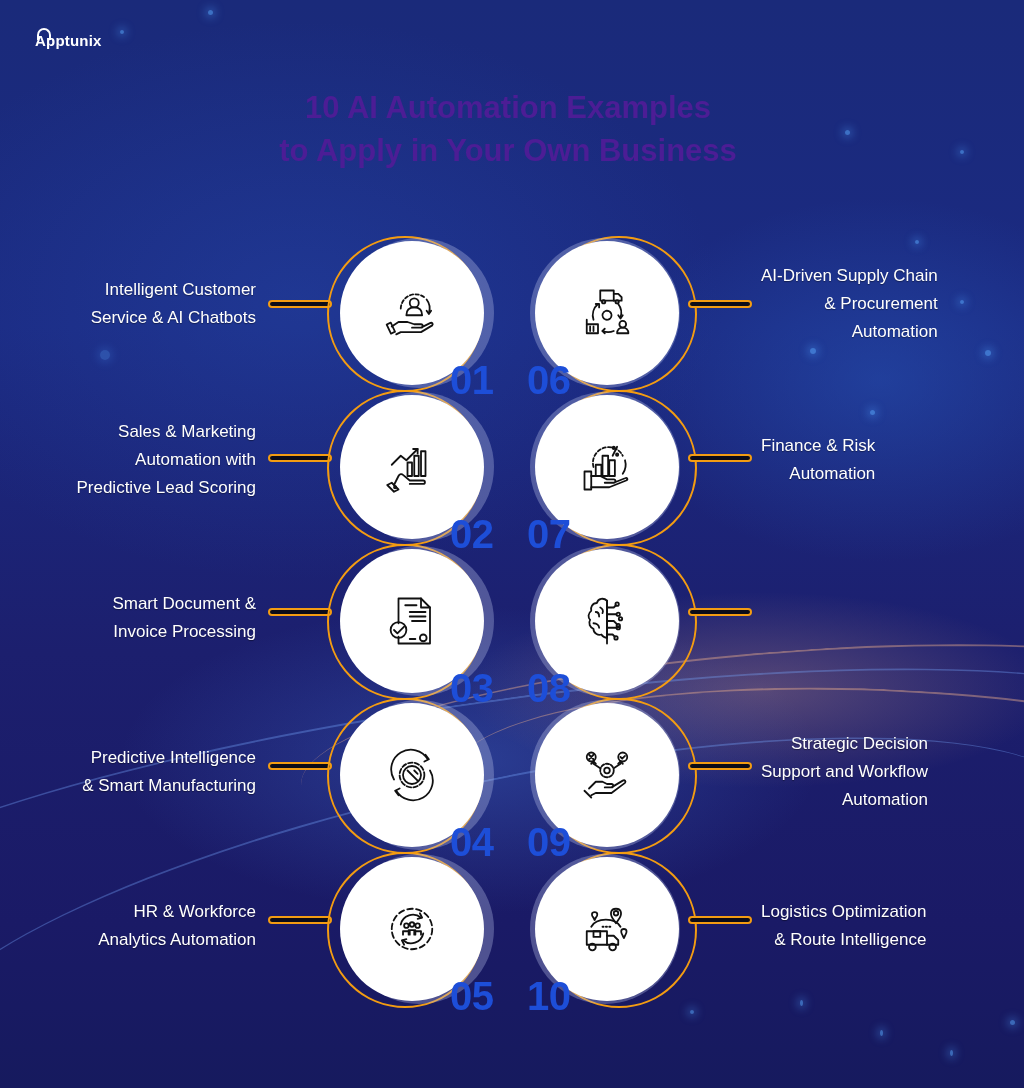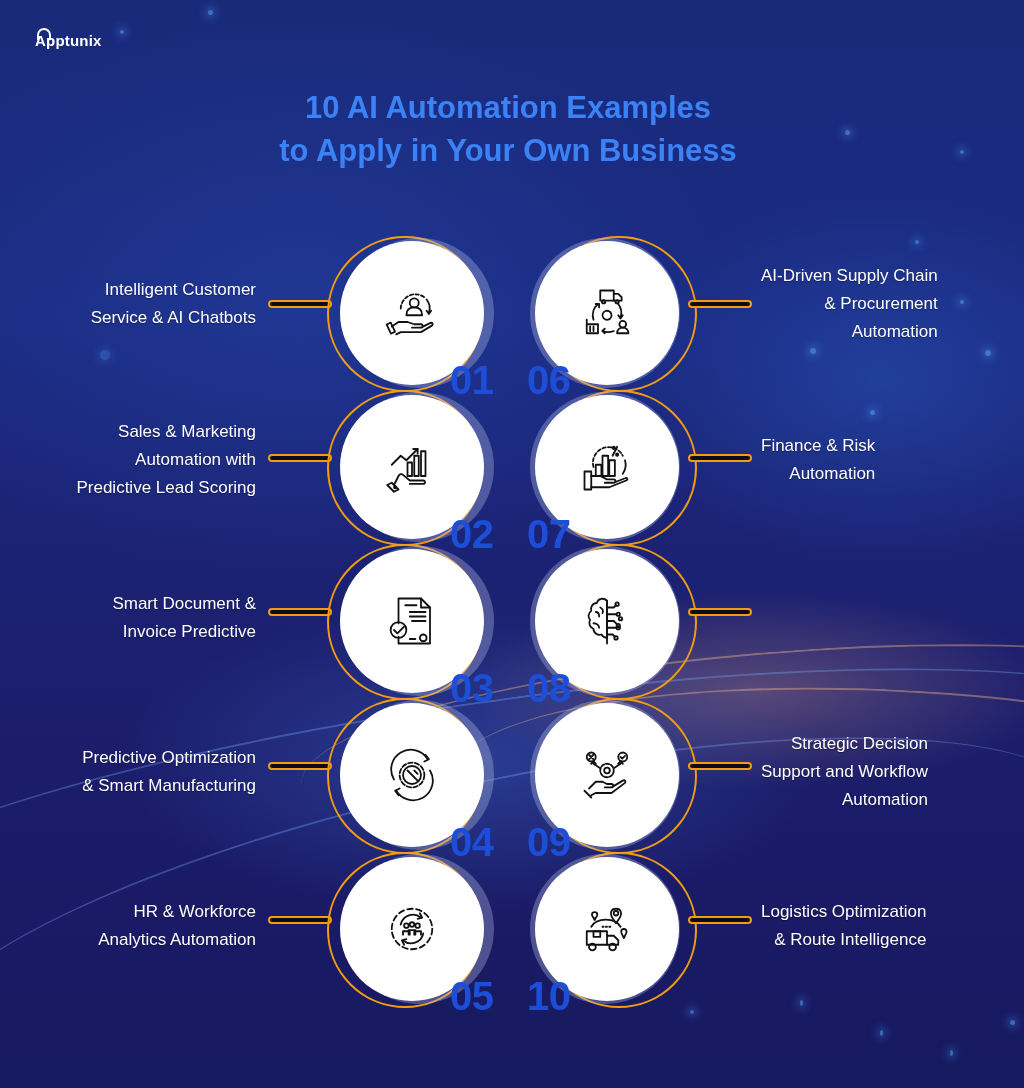--- a/index.html
+++ b/index.html
@@ -23,21 +23,21 @@
     .logo {
       position: absolute; left: 35px; top: 32px;
       font-size: 15px; font-weight: bold; letter-spacing: 0.2px; color: #fff;
     }
     .logo .arc {
       position: absolute; left: 2px; top: -4px; width: 14px; height: 12px;
       border: 2px solid #fff; border-bottom: none; border-radius: 12px 12px 0 0;
     }
     .title {
       position: absolute; left: 0; width: 1016px; top: 86px;
-      text-align: center; font-size: 31px; font-weight: bold; line-height: 43px; color: #3b82f6;
+      text-align: center; font-size: 31px; font-weight: bold; line-height: 43px; color: #4c1d95;
     }
 
     .item { position: absolute; width: 1024px; height: 160px; left: 0; }
     .ring {
       position: absolute; width: 156px; height: 156px; border-radius: 50%;
       border: 2px solid #f39c12;
     }
     .disc-shadow {
       position: absolute; width: 150px; height: 150px; border-radius: 50%;
       background: rgba(180,190,230,0.35);
@@ -153,42 +153,42 @@
         <path d="M6 38l6 6-4 2-6-6z"></path>
         <circle cx="9" cy="42" r="1"></circle>
     </svg>
   </div>
   <div class="num">02</div>
 </div>
 
 <div class="item L" style="top:542px">
   <div class="label left" style="top:48px">
     <span>Smart Document &amp;</span>
-    <span>Invoice Predictive</span>
+    <span>Invoice Processing</span>
   </div>
   <div class="connector"></div>
   <div class="ring"></div>
   <div class="disc-shadow"></div>
   <div class="disc">
     <svg viewBox="0 0 48 48" fill="none" stroke="#111" stroke-width="1.6" stroke-linecap="round" stroke-linejoin="round">
       <path d="M12 26V4h20l8 8v32H12v-6"></path>
         <path d="M32 4v8h8"></path>
       <path d="M18 10h10M22 16h14M22 20h14M24 24h12"></path>
       <circle cx="12" cy="32" r="7"></circle>
         <path d="M8 32l3 3 6-6"></path>
       <path d="M22 40h5"></path>
         <circle cx="34" cy="39" r="3"></circle>
     </svg>
   </div>
   <div class="num">03</div>
 </div>
 
 <div class="item L" style="top:696px">
   <div class="label left" style="top:48px">
-    <span>Predictive Optimization</span>
+    <span>Predictive Intelligence</span>
     <span>&amp; Smart Manufacturing</span>
   </div>
   <div class="connector"></div>
   <div class="ring"></div>
   <div class="disc-shadow"></div>
   <div class="disc">
     <svg viewBox="0 0 48 48" fill="none" stroke="#111" stroke-width="1.6" stroke-linecap="round" stroke-linejoin="round">
       <path d="M8 28A17 17 0 0 1 38 10"></path>
         <path d="M36 6l3 4-4 2"></path>
       <path d="M40 20A17 17 0 0 1 10 38"></path>

